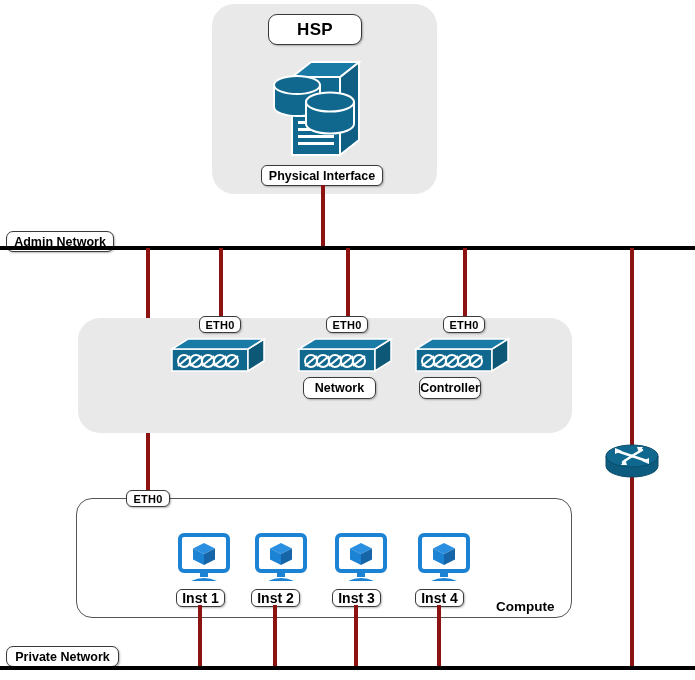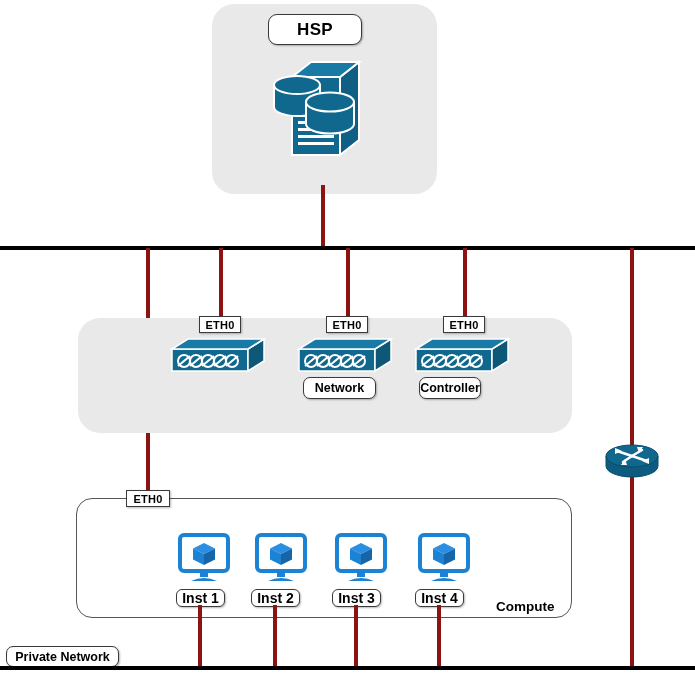--- a/index.html
+++ b/index.html
@@ -6,21 +6,21 @@
   body{width:695px;height:680px;position:relative;overflow:hidden;
        font-family:"Liberation Sans","DejaVu Sans",sans-serif;}
   .stage{position:absolute;left:0;top:0;width:695px;height:680px;}
 
   
   .panel{position:absolute;background:#e9e9e9;border-radius:22px;}
   .netline{position:absolute;background:#000000;height:4px;}
   .vline{position:absolute;background:#8d1313;width:4px;}
 
   .tag{position:absolute;background:#ffffff;border:1px solid #3a3a3a;
-       border-radius:0;color:#000000;font-weight:bold;text-align:center;
+       border-radius:6px;color:#000000;font-weight:bold;text-align:center;
        box-shadow:1px 1px 2px rgba(0,0,0,0.28);
        display:flex;align-items:center;justify-content:center;
        white-space:nowrap;box-sizing:border-box;}
   .tag.eth{font-size:11px;height:17px;padding:0 5px;letter-spacing:0.2px;}
   .tag.name{font-size:12.5px;height:22px;padding:0 8px;border-radius:7px;}
   .tag.inst{font-size:14px;height:18px;padding:0 6px;border-radius:6px;}
   .tag.net{font-size:12.5px;height:21px;padding:0 8px;border-radius:7px;}
   .tag.hsp{font-size:17px;height:31px;padding:0 18px;border-radius:9px;letter-spacing:0.3px;}
   .tag.phys{font-size:12.5px;height:21px;padding:0 7px;border-radius:6px;}
 
@@ -61,23 +61,25 @@
         <ellipse cx="35" cy="33" rx="23" ry="9" fill="#10688f" stroke="#ffffff" stroke-width="2"></ellipse>
       </g>
 
       <g>
         <path d="M44 50 h48 v22 a24,9.5 0 0 1 -48,0 z" fill="#10688f" stroke="#ffffff" stroke-width="2"></path>
         <ellipse cx="68" cy="50" rx="24" ry="9.5" fill="#10688f" stroke="#ffffff" stroke-width="2"></ellipse>
       </g>
     </svg>
   </div>
 
+  <div class="tag phys" style="left:261px;top:165px;width:122px;">Physical Interface</div>
 
   <div class="vline" style="left:321px;top:185px;height:63px;"></div>
 
+  <div class="tag net" style="left:6px;top:231px;width:108px;">Admin Network</div>
   <div class="netline" style="left:0px;top:246px;width:695px;"></div>
 
   <div class="vline" style="left:146px;top:248px;height:250px;"></div>
   <div class="vline" style="left:219px;top:248px;height:105px;"></div>
   <div class="vline" style="left:346px;top:248px;height:105px;"></div>
   <div class="vline" style="left:463px;top:248px;height:105px;"></div>
   <div class="vline" style="left:630px;top:248px;height:420px;"></div>
 
   <div class="panel" style="left:78px;top:318px;width:494px;height:115px;"></div>
 

